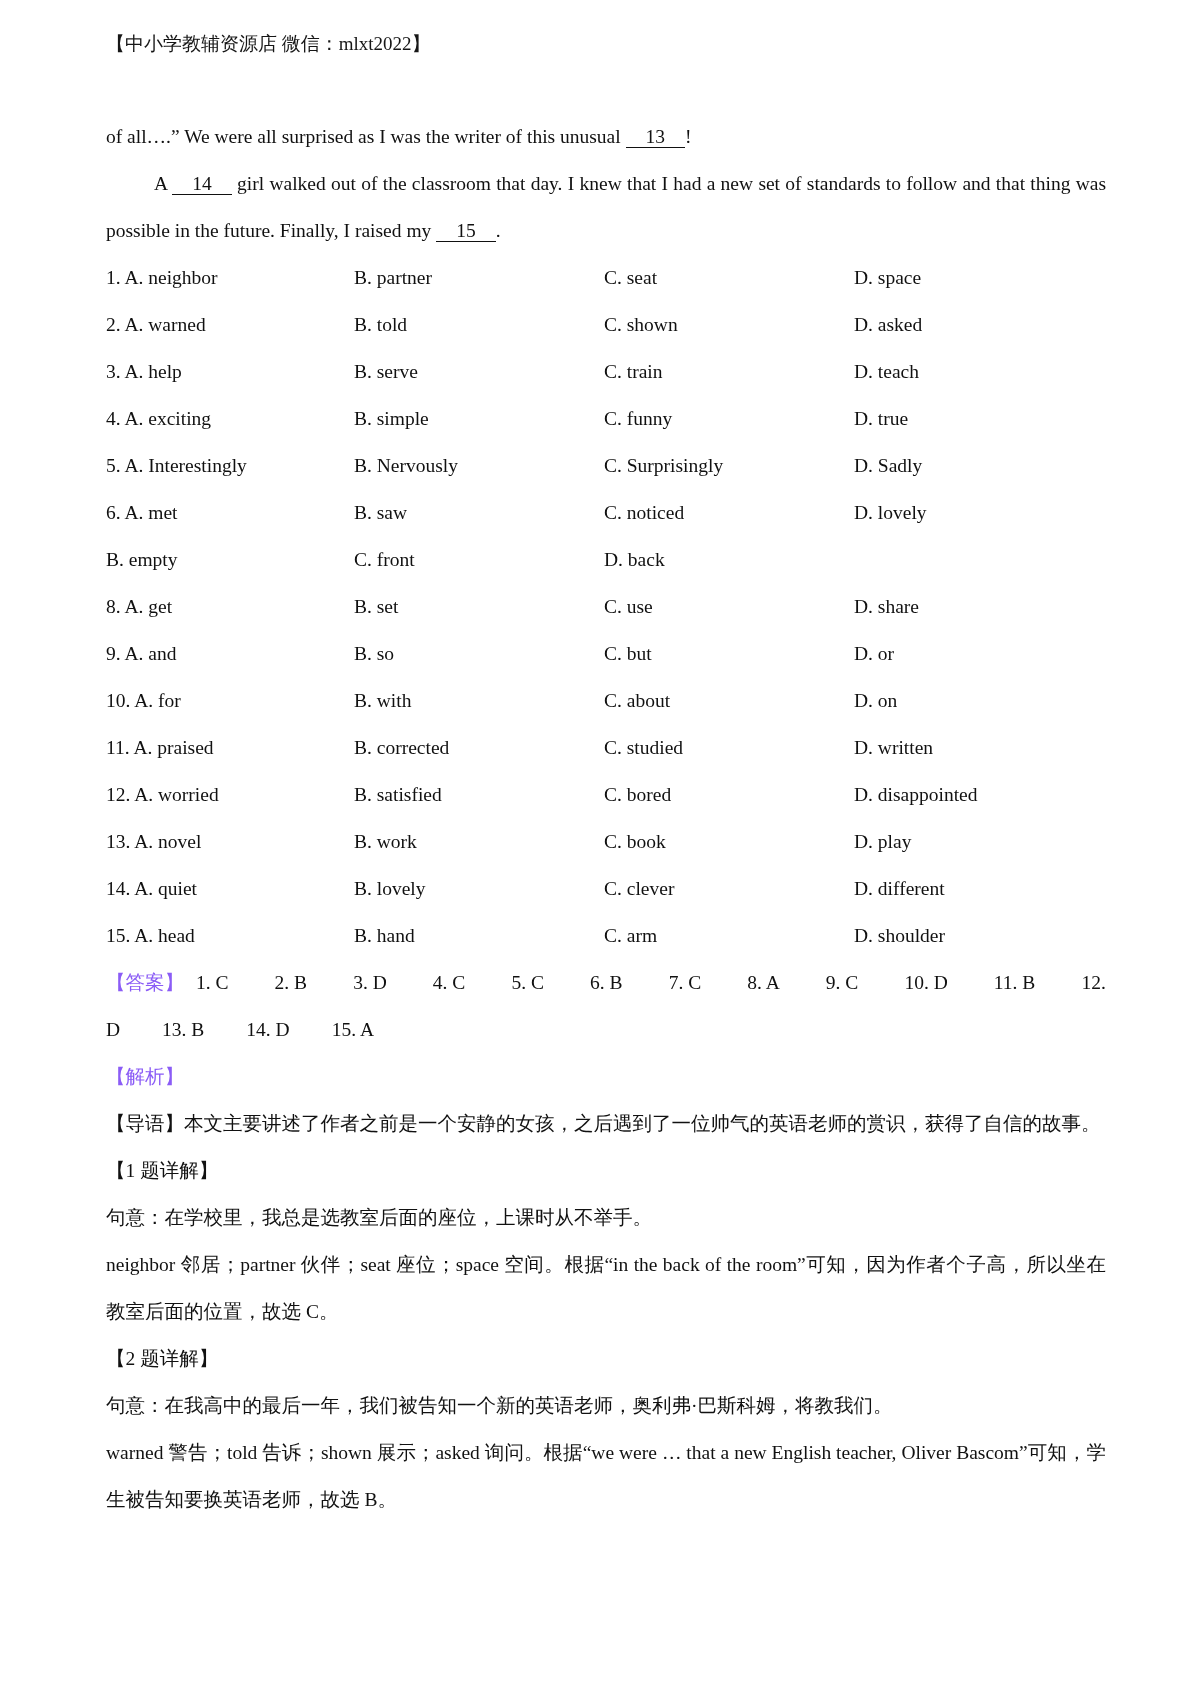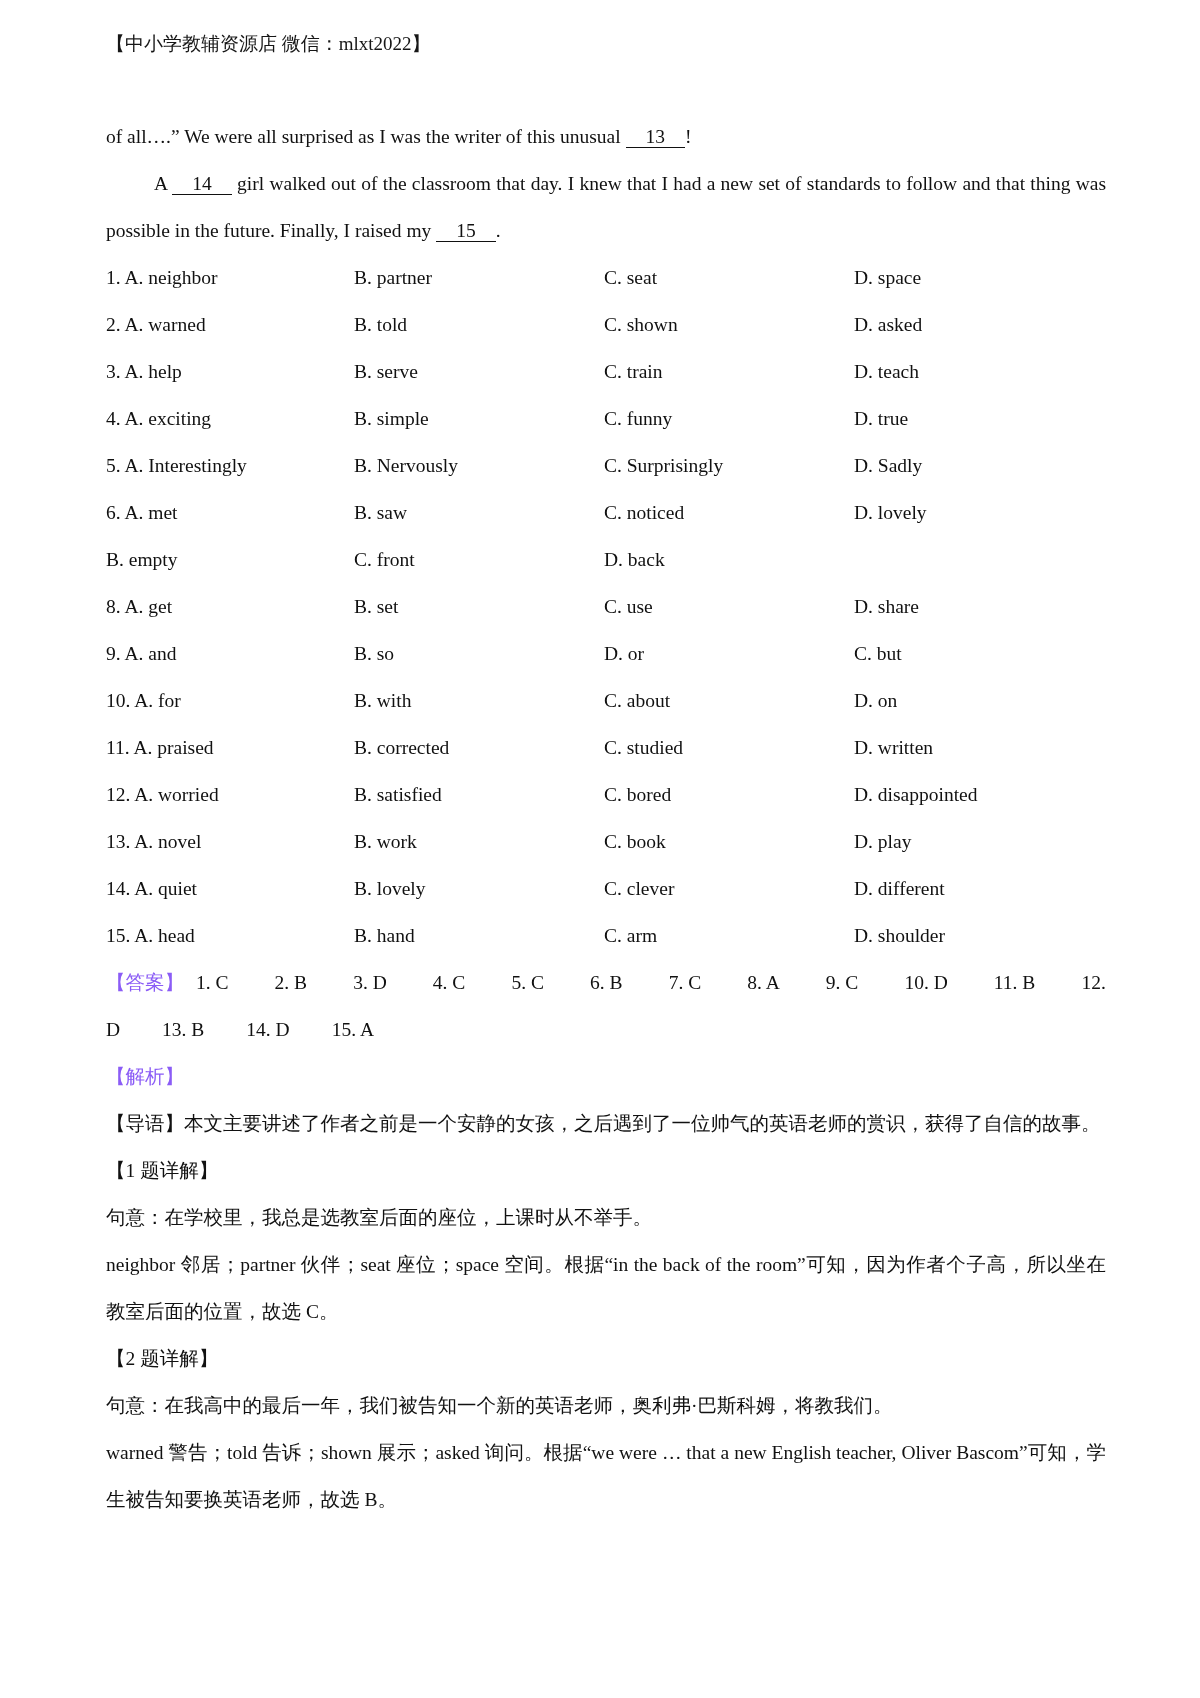--- a/index.html
+++ b/index.html
@@ -104,22 +104,22 @@
         </div>
         <div class="q-row">
           <span>8. A. get</span>
           <span>B. set</span>
           <span>C. use</span>
           <span>D. share</span>
         </div>
         <div class="q-row">
           <span>9. A. and</span>
           <span>B. so</span>
+          <span>C. but</span>
           <span>D. or</span>
-          <span>C. but</span>
         </div>
         <div class="q-row">
           <span>10. A. for</span>
           <span>B. with</span>
           <span>C. about</span>
           <span>D. on</span>
         </div>
         <div class="q-row">
           <span>11. A. praised</span>
           <span>B. corrected</span>

